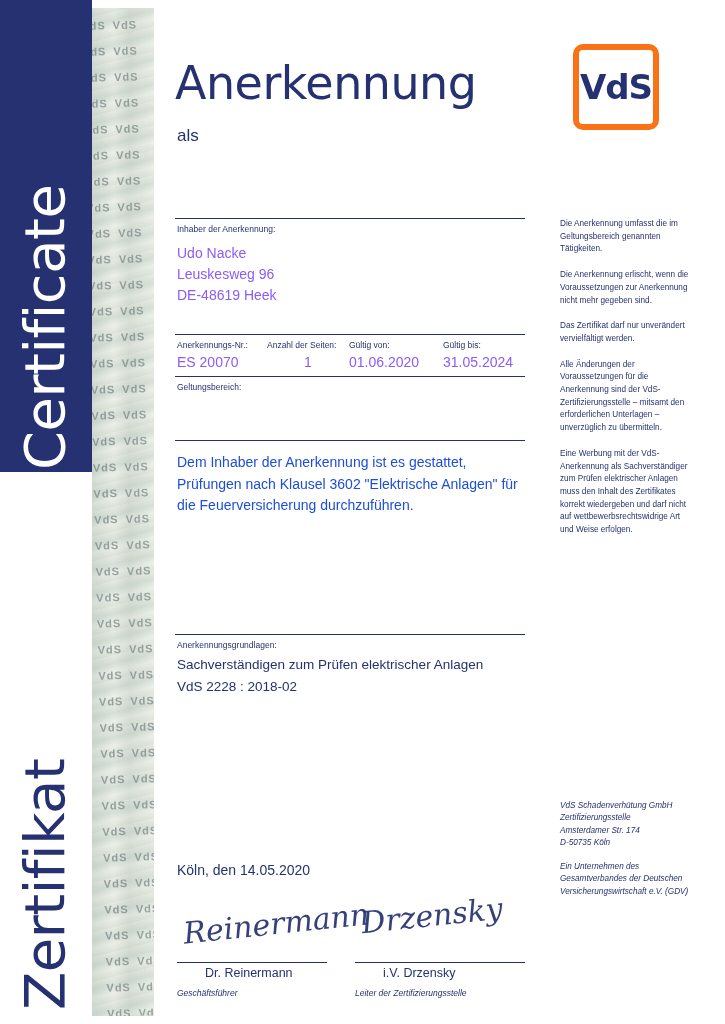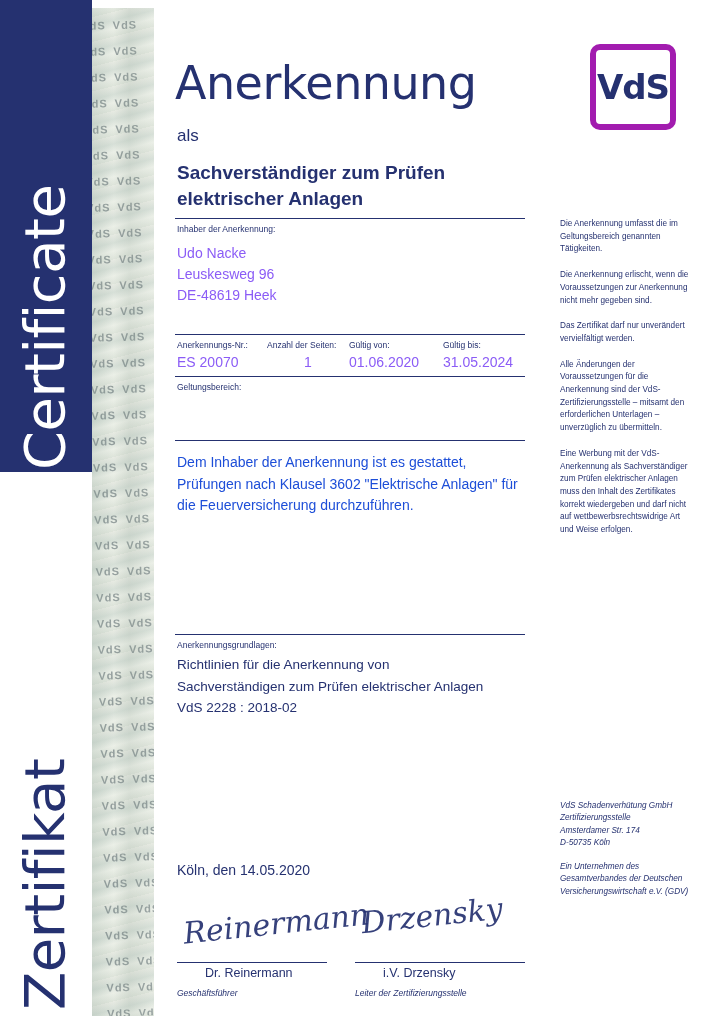--- a/index.html
+++ b/index.html
@@ -107,25 +107,25 @@
   .content {
     position: absolute;
     left: 175px;
     top: 0;
     width: 525px;
     height: 1024px;
   }
 
   .vds-logo {
     position: absolute;
-    right: 24px;
+    right: 41px;
     top: 44px;
     width: 86px;
     height: 86px;
-    border: 6px solid #a21caf;
+    border: 6px solid #f97316;
     border-radius: 10px;
     box-sizing: border-box;
     color: #253170;
     font-family: "DejaVu Sans", sans-serif;
     font-weight: 700;
     font-size: 34px;
     letter-spacing: -1px;
     display: flex;
     align-items: center;
     justify-content: center;
@@ -328,21 +328,20 @@
     <div class="holo-inner">VdS VdS VdS VdS VdS VdS VdS VdS VdS VdS VdS VdS VdS VdS VdS VdS VdS VdS VdS VdS VdS VdS VdS VdS VdS VdS VdS VdS VdS VdS VdS VdS VdS VdS VdS VdS VdS VdS VdS VdS VdS VdS VdS VdS VdS VdS VdS VdS VdS VdS VdS VdS VdS VdS VdS VdS VdS VdS VdS VdS VdS VdS VdS VdS VdS VdS VdS VdS VdS VdS VdS VdS VdS VdS VdS VdS VdS VdS VdS VdS VdS VdS VdS VdS VdS VdS VdS VdS VdS VdS VdS VdS VdS VdS VdS VdS VdS VdS VdS VdS VdS VdS VdS VdS VdS VdS VdS VdS VdS VdS VdS VdS VdS VdS VdS VdS VdS</div>
     <div class="holo-tint"></div>
   </div>
 
   <div class="content">
 
     <div class="vds-logo">VdS</div>
 
     <div class="h-title">Anerkennung</div>
     <div class="h-als">als</div>
-    <div class="h-sub">Sachverständiger zum Prüfen elektrischer Anlagen</div>
 
     <div class="rule" style="top:218px;"></div>
     <div class="owner-block">
       <div class="lbl">Inhaber der Anerkennung:</div>
       <div class="owner-lines">
         <div class="val">Udo Nacke</div>
         <div class="val">Leuskesweg 96</div>
         <div class="val">DE-48619 Heek</div>
       </div>
     </div>
@@ -370,21 +369,20 @@
     </div>
 
     <div class="rule" style="top:376px;"></div>
     <div class="lbl scope-lbl">Geltungsbereich:</div>
     <div class="rule" style="top:440px;"></div>
     <div class="scope-text">Dem Inhaber der Anerkennung ist es gestattet, Prüfungen nach Klausel 3602 "Elektrische Anlagen" für die Feuerversicherung durchzuführen.</div>
 
     <div class="rule" style="top:634px;"></div>
     <div class="lbl basis-lbl">Anerkennungsgrundlagen:</div>
     <div class="basis-text">
-      <div>Richtlinien für die Anerkennung von</div>
       <div>Sachverständigen zum Prüfen elektrischer Anlagen</div>
       <div>VdS 2228 : 2018-02</div>
     </div>
 
     <div class="notes">
       <p>Die Anerkennung umfasst die im Geltungsbereich genannten Tätigkeiten.</p>
       <p>Die Anerkennung erlischt, wenn die Voraussetzungen zur Anerkennung nicht mehr gegeben sind.</p>
       <p>Das Zertifikat darf nur unverändert vervielfältigt werden.</p>
       <p>Alle Änderungen der Voraussetzungen für die Anerkennung sind der VdS-Zertifizierungsstelle – mitsamt den erforderlichen Unterlagen – unverzüglich zu übermitteln.</p>
       <p>Eine Werbung mit der VdS-Anerkennung als Sachverständiger zum Prüfen elektrischer Anlagen muss den Inhalt des Zertifikates korrekt wiedergeben und darf nicht auf wettbewerbsrechtswidrige Art und Weise erfolgen.</p>

